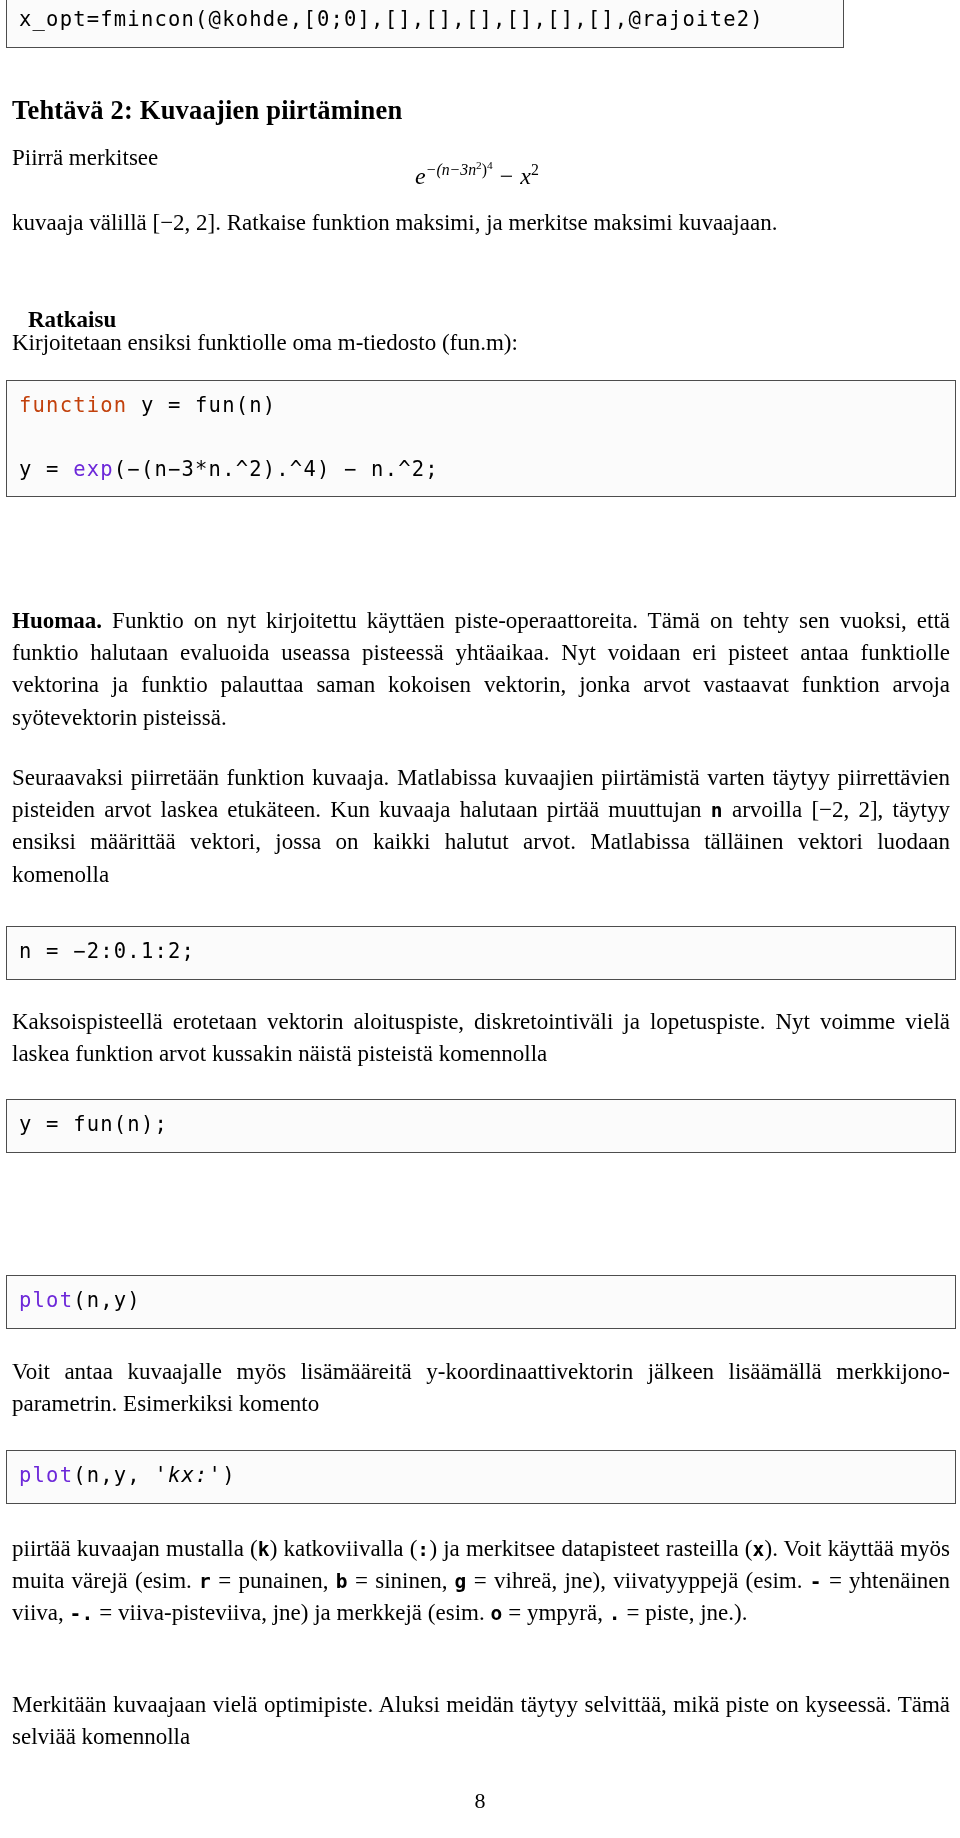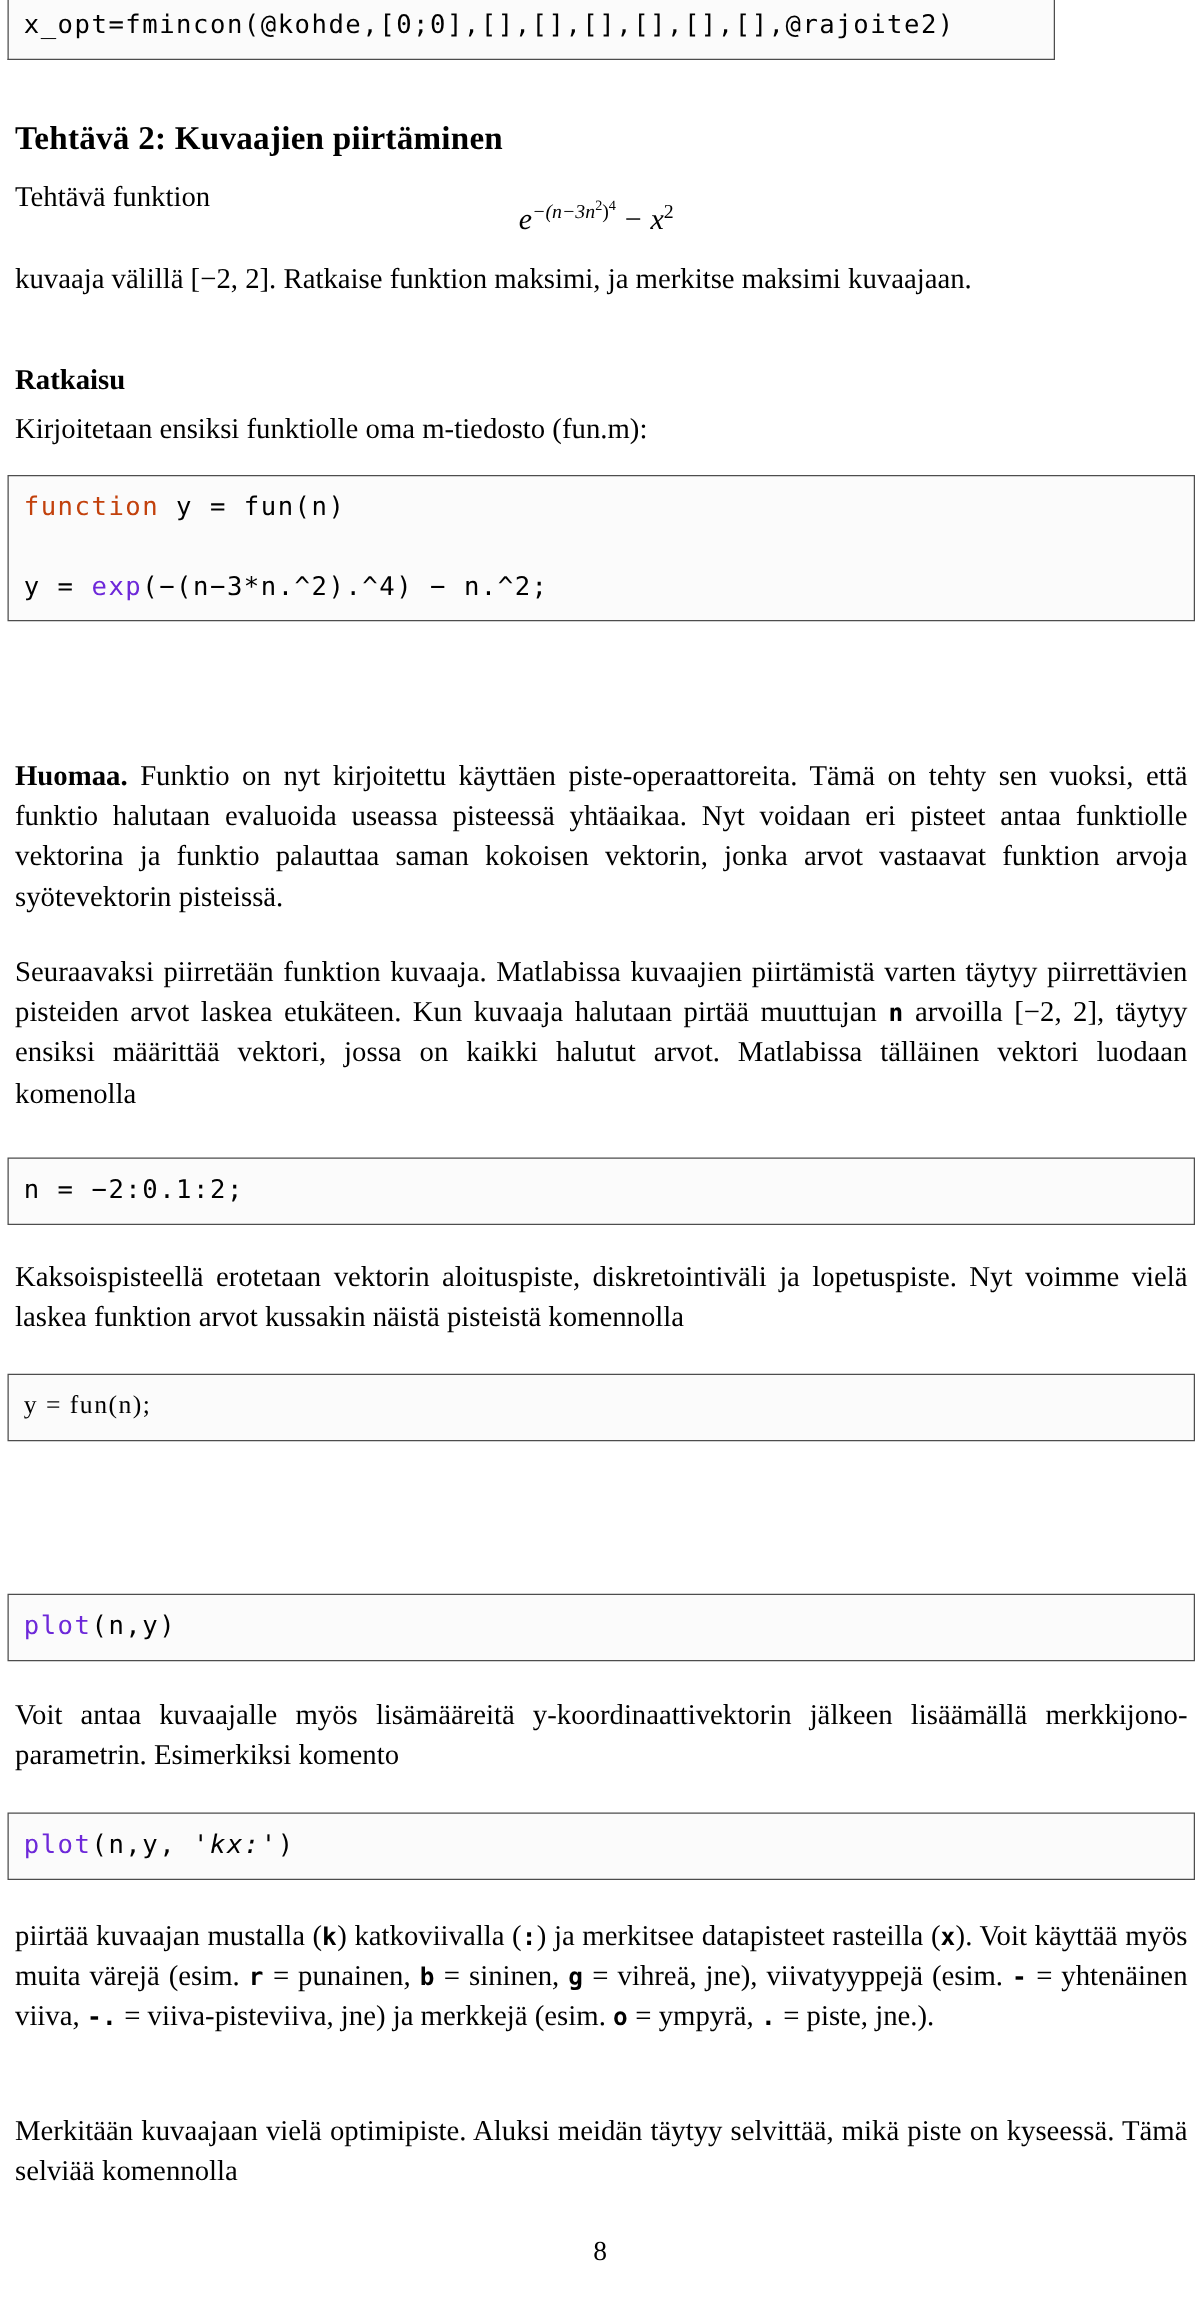--- a/index.html
+++ b/index.html
@@ -51,21 +51,21 @@
     font-weight: bold;
     font-size: 26.5px;
     margin: 0;
     padding: 0;
     letter-spacing: 0.2px;
   }
   h3.sub-title {
     font-family: "Liberation Serif", "DejaVu Serif", serif;
     font-weight: bold;
     font-size: 23px;
-    margin: 0;
+    margin: 16px;
     padding: 0;
   }
   p.body {
     font-size: 23px;
     line-height: 1.40;
     margin: 0;
     padding: 0;
     text-align: justify;
     text-justify: inter-word;
   }
@@ -106,21 +106,21 @@
 </style>
 </head>
 <body>
 
 <div class="page">
 
   <div class="abs codebox clipped-top" style="left:6px; top:0px; width:838px;"><span>x_opt=fmincon(@kohde,[0;0],[],[],[],[],[],[],@rajoite2)</span></div>
 
   <h2 class="abs section-title" style="left:12px; top:95px; width:930px;">Tehtävä 2: Kuvaajien piirtäminen</h2>
 
-  <p class="abs body noj" style="left:12px; top:142px; width:930px;">Tehtävä funktion</p>
+  <p class="abs body noj" style="left:12px; top:142px; width:930px;">Piirrä merkitsee</p>
 
   <div class="abs math-display" style="left:12px; top:163px; width:930px;">
     <span class="mi">e</span><span class="sup"><span class="mi">−(n−3n</span><span class="sup">2</span><span>)</span><span class="sup">4</span></span><span style="padding:0 7px">−</span><span class="mi">x</span><span class="sup">2</span>
   </div>
 
   <p class="abs body noj" style="left:12px; top:207px; width:940px;">kuvaaja välillä [−2, 2]. Ratkaise funktion maksimi, ja merkitse maksimi kuvaajaan.</p>
 
   <h3 class="abs sub-title" style="left:12px; top:291px; width:930px;">Ratkaisu</h3>
 
   <p class="abs body noj" style="left:12px; top:327px; width:930px;">Kirjoitetaan ensiksi funktiolle oma m-tiedosto (fun.m):</p>
@@ -130,21 +130,21 @@
 <span>y = </span><span class="fn">exp</span><span>(−(n−3*n.^2).^4) − n.^2;</span></div>
 
   <p class="abs body" style="left:12px; top:605px; width:938px;"><span class="bold">Huomaa.</span><span> Funktio on nyt kirjoitettu käyttäen piste-operaattoreita. Tämä on tehty sen vuoksi, että funktio halutaan evaluoida useassa pisteessä yhtäaikaa. Nyt voidaan eri pisteet antaa funktiolle vektorina ja funktio palauttaa saman kokoisen vektorin, jonka arvot vastaavat funktion arvoja syötevektorin pisteissä.</span></p>
 
   <p class="abs body" style="left:12px; top:762px; width:938px;"><span>Seuraavaksi piirretään funktion kuvaaja. Matlabissa kuvaajien piirtämistä varten täytyy piirrettävien pisteiden arvot laskea etukäteen. Kun kuvaaja halutaan pirtää muuttujan </span><span class="mono bold">n</span><span> arvoilla [−2, 2], täytyy ensiksi määrittää vektori, jossa on kaikki halutut arvot. Matlabissa tälläinen vektori luodaan komenolla</span></p>
 
   <div class="abs codebox" style="left:6px; top:926px; width:950px;"><span>n = −2:0.1:2;</span></div>
 
   <p class="abs body" style="left:12px; top:1006px; width:938px;">Kaksoispisteellä erotetaan vektorin aloituspiste, diskretointiväli ja lopetuspiste. Nyt voimme vielä laskea funktion arvot kussakin näistä pisteistä komennolla</p>
 
-  <div class="abs codebox" style="left:6px; top:1099px; width:950px;font-family:Liberation Serif, serif;"><span>y = fun(n);</span></div>
+  <div class="abs codebox" style="left:6px; top:1099px; width:950px;"><span>y = fun(n);</span></div>
 
 
   <div class="abs codebox" style="left:6px; top:1275px; width:950px;"><span class="fn">plot</span><span>(n,y)</span></div>
 
   <p class="abs body" style="left:12px; top:1356px; width:938px;">Voit antaa kuvaajalle myös lisämääreitä y-koordinaattivektorin jälkeen lisäämällä merkkijono-parametrin. Esimerkiksi komento</p>
 
   <div class="abs codebox" style="left:6px; top:1450px; width:950px;"><span class="fn">plot</span><span>(n,y, </span><span class="str">'kx:'</span><span>)</span></div>
 
   <p class="abs body" style="left:12px; top:1533px; width:938px;"><span>piirtää kuvaajan mustalla (</span><span class="mono bold">k</span><span>) katkoviivalla (</span><span class="mono bold">:</span><span>) ja merkitsee datapisteet rasteilla (</span><span class="mono bold">x</span><span>). Voit käyttää myös muita värejä (esim. </span><span class="mono bold">r</span><span> = punainen, </span><span class="mono bold">b</span><span> = sininen, </span><span class="mono bold">g</span><span> = vihreä, jne), viivatyyppejä (esim. </span><span class="mono bold">-</span><span> = yhtenäinen viiva, </span><span class="mono bold">-.</span><span> = viiva-pisteviiva, jne) ja merkkejä (esim. </span><span class="mono bold">o</span><span> = ympyrä, </span><span class="mono bold">.</span><span> = piste, jne.).</span></p>
 

